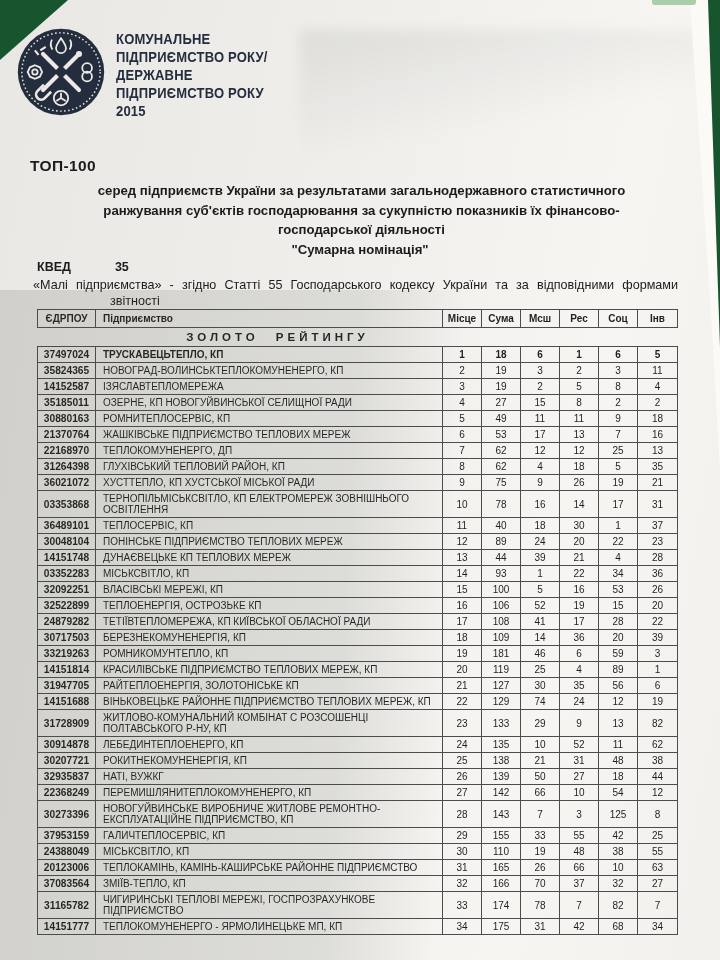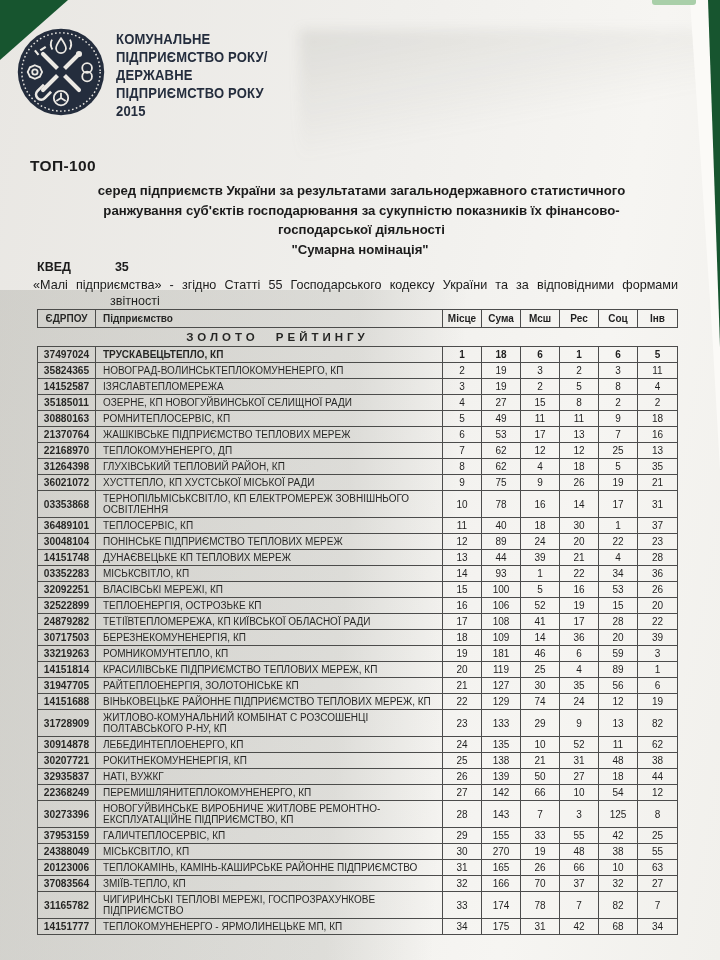--- a/index.html
+++ b/index.html
@@ -458,21 +458,21 @@
     <td class="val">155</td>
     <td class="val">33</td>
     <td class="val">55</td>
     <td class="val">42</td>
     <td class="val">25</td>
   </tr>
             <tr>
     <td class="edrpou">24388049</td>
     <td class="company">МІСЬКСВІТЛО, КП</td>
     <td class="val">30</td>
-    <td class="val">270</td>
+    <td class="val">110</td>
     <td class="val">19</td>
     <td class="val">48</td>
     <td class="val">38</td>
     <td class="val">55</td>
   </tr>
             <tr>
     <td class="edrpou">20123006</td>
     <td class="company">ТЕПЛОКАМІНЬ, КАМІНЬ-КАШИРСЬКЕ РАЙОННЕ ПІДПРИЄМСТВО</td>
     <td class="val">31</td>
     <td class="val">165</td>

